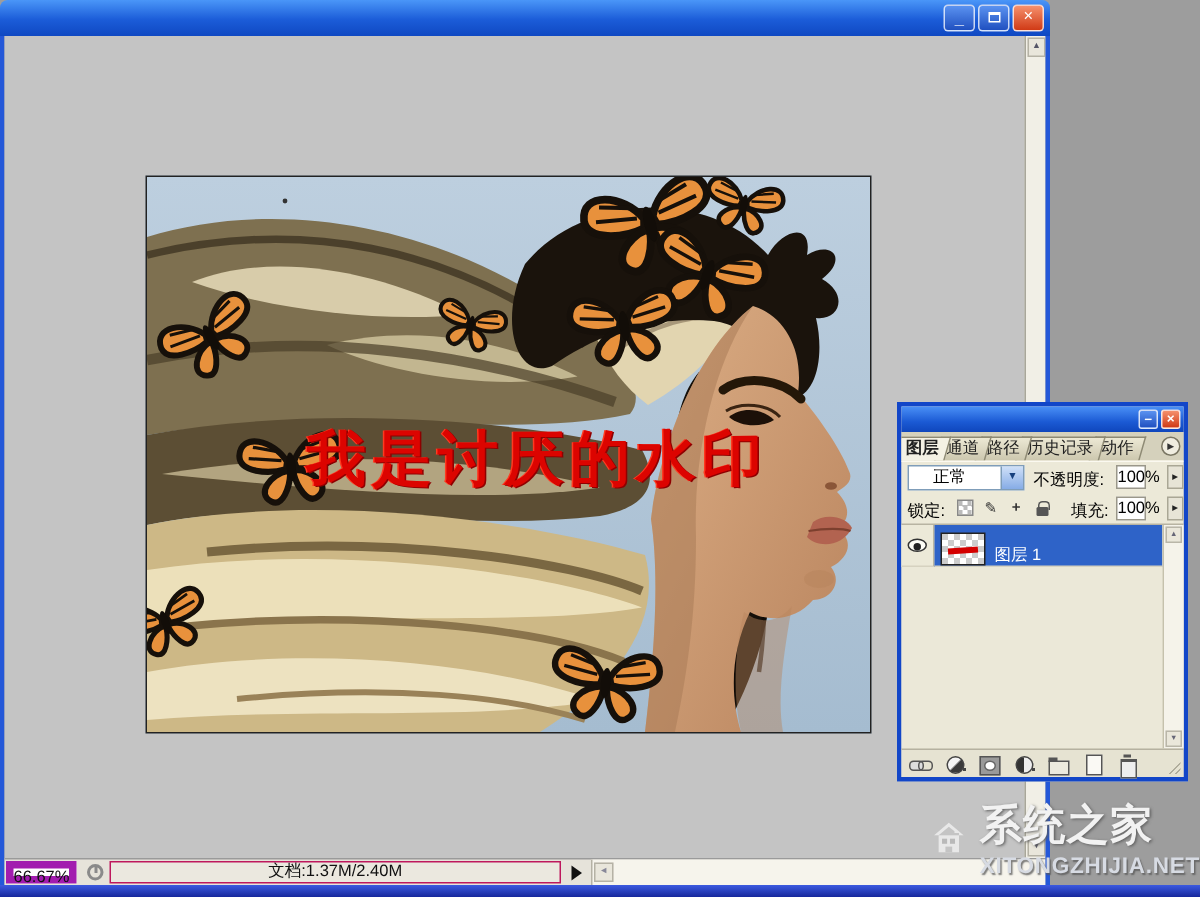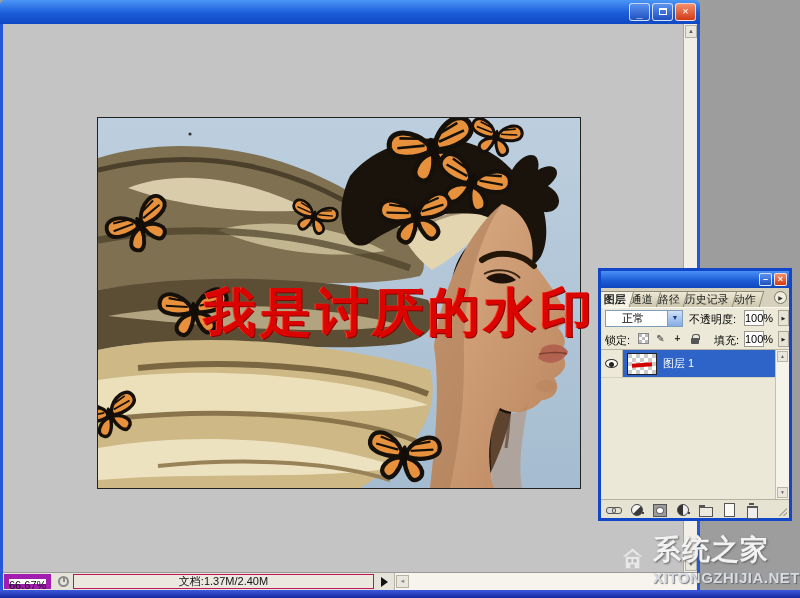--- a/index.html
+++ b/index.html
@@ -18,21 +18,21 @@
   .wbtn.min, .wbtn.max { background:linear-gradient(#5a92f0,#2050c0); }
   .wbtn.close { background:linear-gradient(#f5906c,#d03a16); }
   .min span { display:inline-block; transform:translateY(2px); font-weight:bold; }
   .maxglyph { display:inline-block; width:8px; height:7px; border:1px solid #fff; border-top:2px solid #fff; margin-top:4px; }
 
   .workspace { position:absolute; left:3px; top:24px; width:680px; height:548px; background:#c4c4c4; overflow:hidden; }
 
   
   .doc-canvas { position:absolute; left:94px; top:93px; width:484px; height:372px; border:1px solid #222; background:#b9cbdb; }
   .watermark { position:absolute; left:106px; top:166px; width:336px; font-family:Liberation Serif, serif;
-    font-weight:bold; font-size:52px; line-height:1.1; color:#dc0400; letter-spacing:4px; white-space:nowrap;
+    font-weight:bold; font-size:40px; line-height:1.1; color:#dc0400; letter-spacing:4px; white-space:nowrap;
     text-shadow:1px 1px 0 #8f0000, -1px 0 0 #ff3a20; }
 
   
   .vscroll { position:absolute; left:683px; top:24px; width:14px; height:548px; background:#f1efe6; border-left:1px solid #a8a69a; }
   .vs-btn { position:absolute; left:1px; width:12px; height:13px; background:#e9e6db; border:1px solid #b5b2a5;
     font-size:6px; line-height:11px; text-align:center; color:#556; }
   .vs-up { top:1px; } .vs-down { bottom:1px; }
 
   
   .statusbar { position:absolute; left:3px; top:572px; width:694px; height:18px; background:#e6e3da; border-top:1px solid #9a9a9a;
@@ -86,21 +86,21 @@
   .lk-checker { width:11px; height:11px; border:1px solid #888;
     background:conic-gradient(#fff 0 25%,#bbb 0 50%,#fff 0 75%,#bbb 0); background-size:6px 6px; }
   .padlock { width:8px; height:6px; background:#555; border-radius:1px; position:relative; margin-top:4px; }
   .padlock::before { content:''; position:absolute; left:1px; top:-4px; width:6px; height:5px; border:1.5px solid #555;
     border-bottom:none; border-radius:3px 3px 0 0; }
 
   .pal-list { height:150px; background:#ebe8d8; position:relative; padding-right:14px; border-top:1px solid #b8b4a2; }
   .layer-row { display:flex; height:28px; }
   .eye-cell { width:22px; background:#ece9d8; border-right:1px solid #b9b5a2; border-bottom:1px solid #d6d2c0;
     display:flex; align-items:center; justify-content:center; }
-  .row-body { flex:1; display:flex; align-items:center; border-bottom:1px solid #d6d2c0; position:relative; }
+  .row-body { flex:1; display:flex; align-items:flex-end; border-bottom:1px solid #d6d2c0; position:relative; }
   .selected .row-body { background:#2e63c8; color:#fff; }
   .eye { width:13px; height:9px; border:1px solid #333; border-radius:50%; background:#fdfdf6; position:relative; }
   .eye::after { content:''; position:absolute; left:3px; top:1.5px; width:5px; height:5px; border-radius:50%; background:#222; }
   .thumb { width:30px; height:22px; border:1px solid #222; margin-left:4px; position:relative; flex:none; }
   .t-checker { background:conic-gradient(#fff 0 25%,#ccc 0 50%,#fff 0 75%,#ccc 0); background-size:8px 8px; }
   .t-checker::after { content:''; position:absolute; left:4px; top:9px; width:20px; height:4px; background:#d40000; transform:rotate(-4deg); }
   .t-photo { background:
       radial-gradient(circle at 72% 38%, #c59a6d 0 28%, transparent 30%),
       radial-gradient(circle at 70% 15%, #2a2116 0 22%, transparent 24%),
       linear-gradient(115deg,#8a7a52 0 55%, #b6c9da 56%); }

